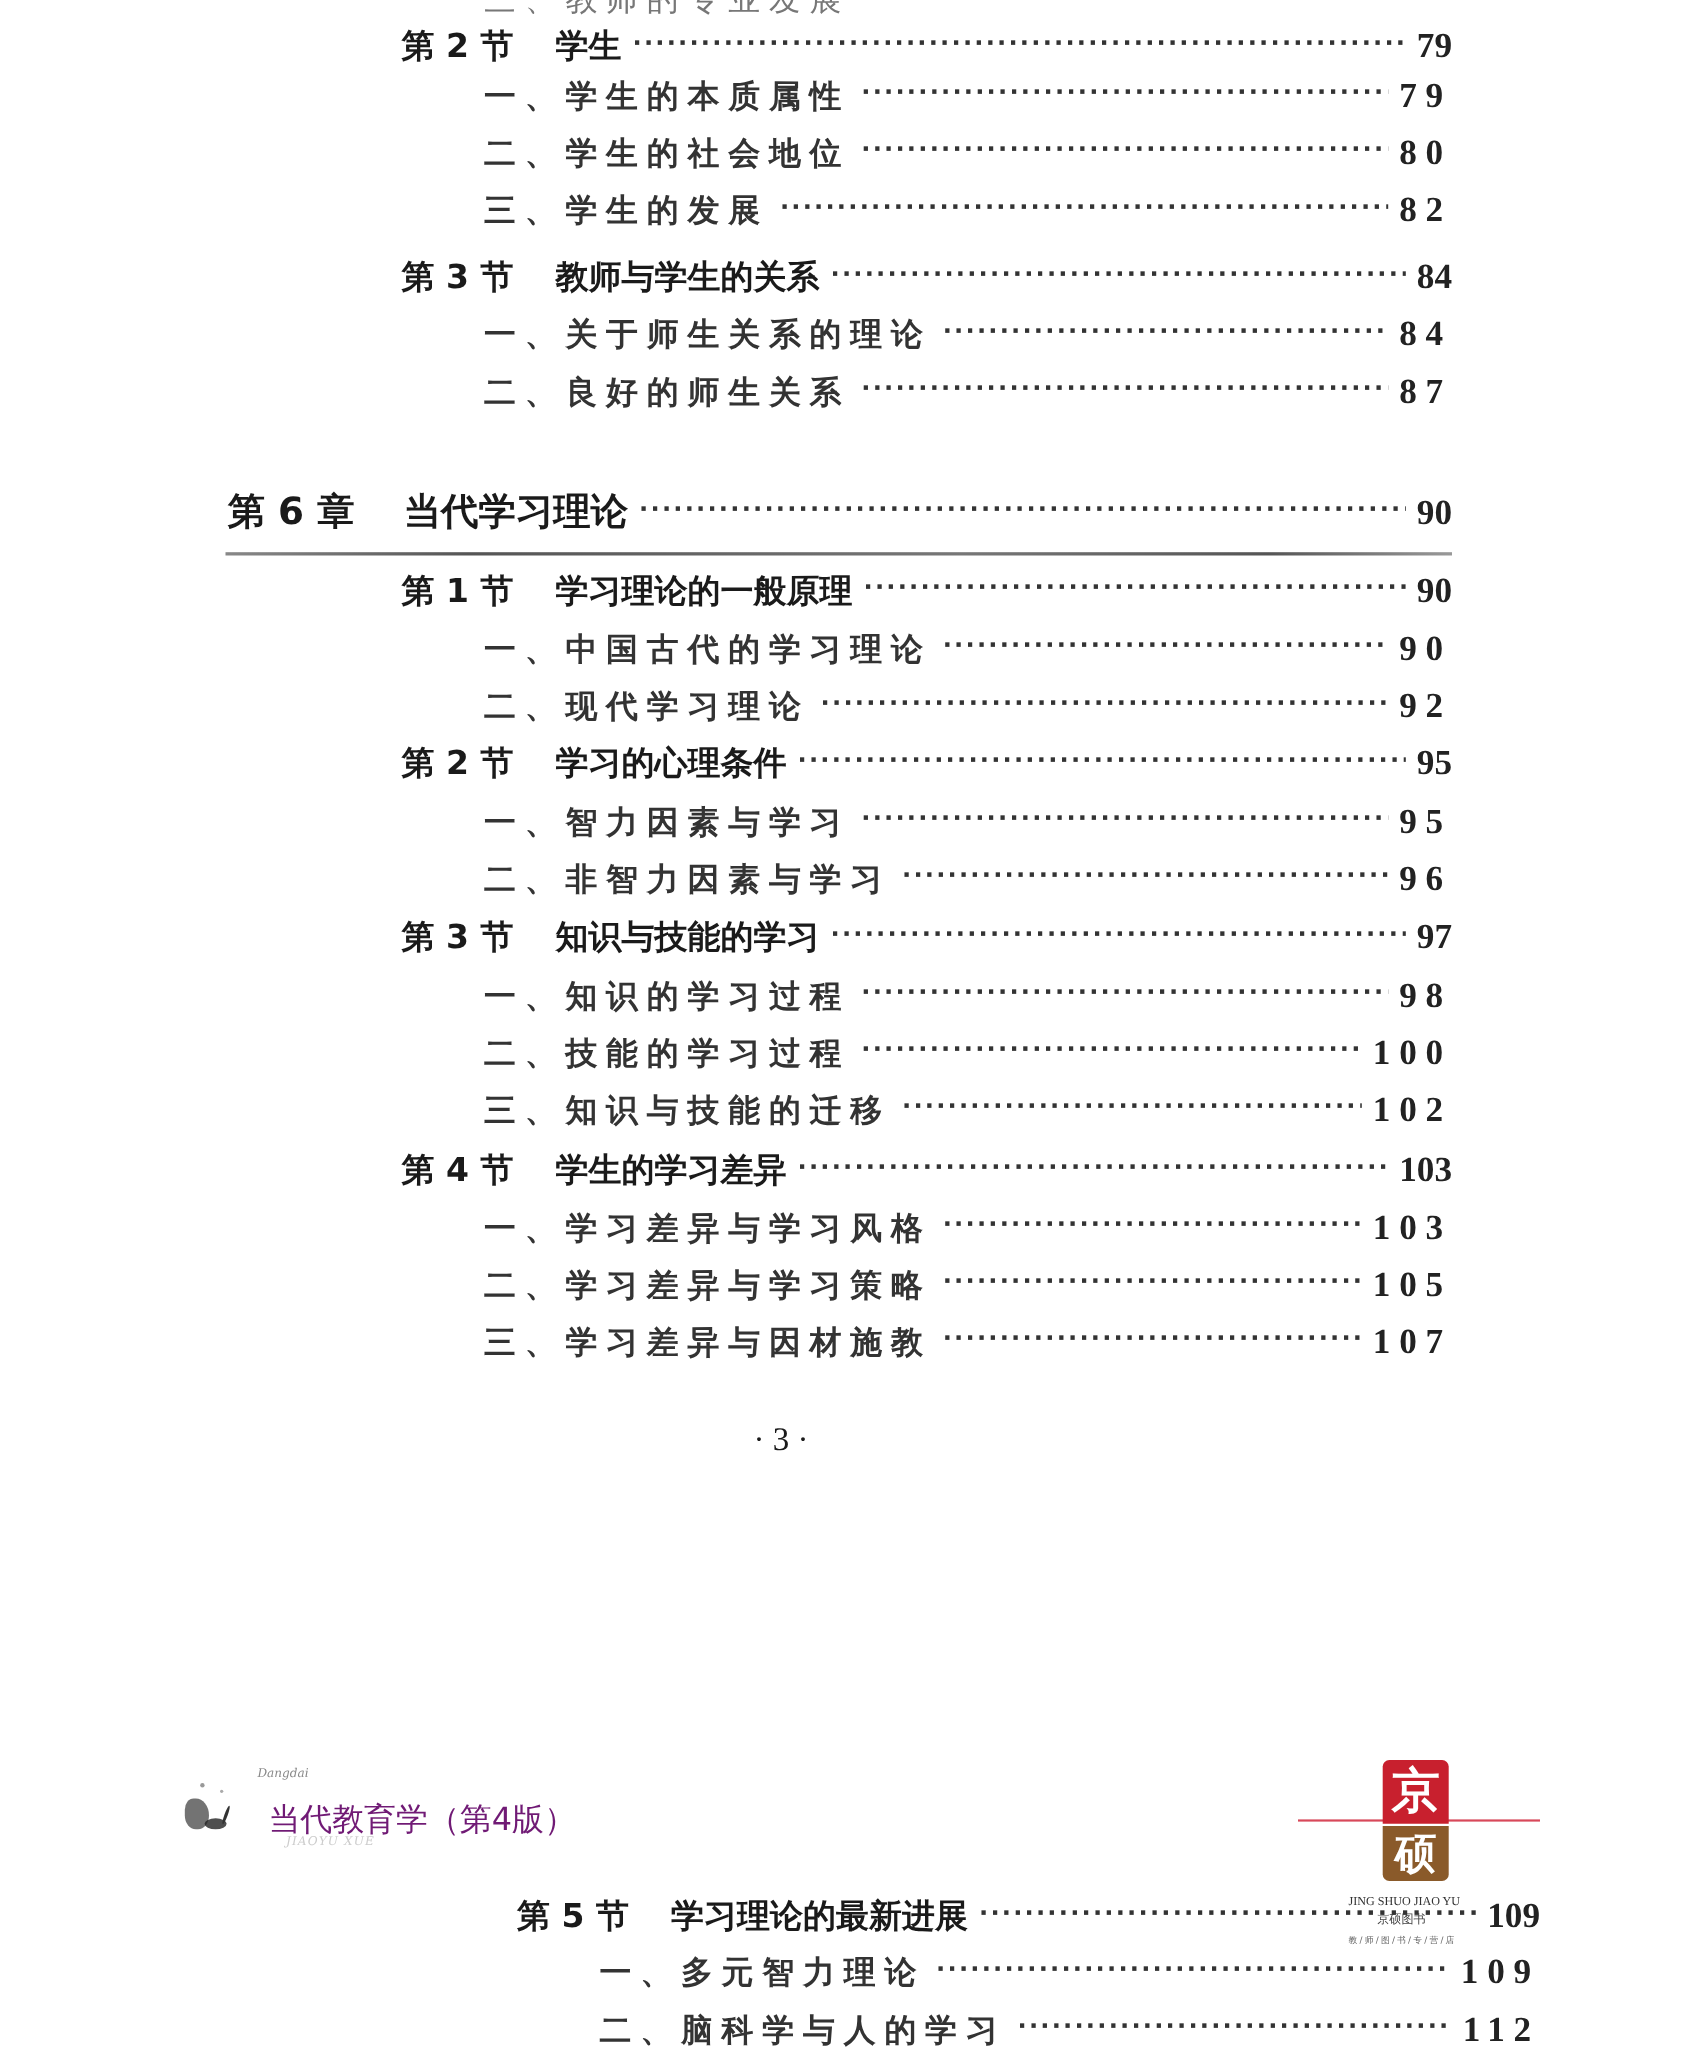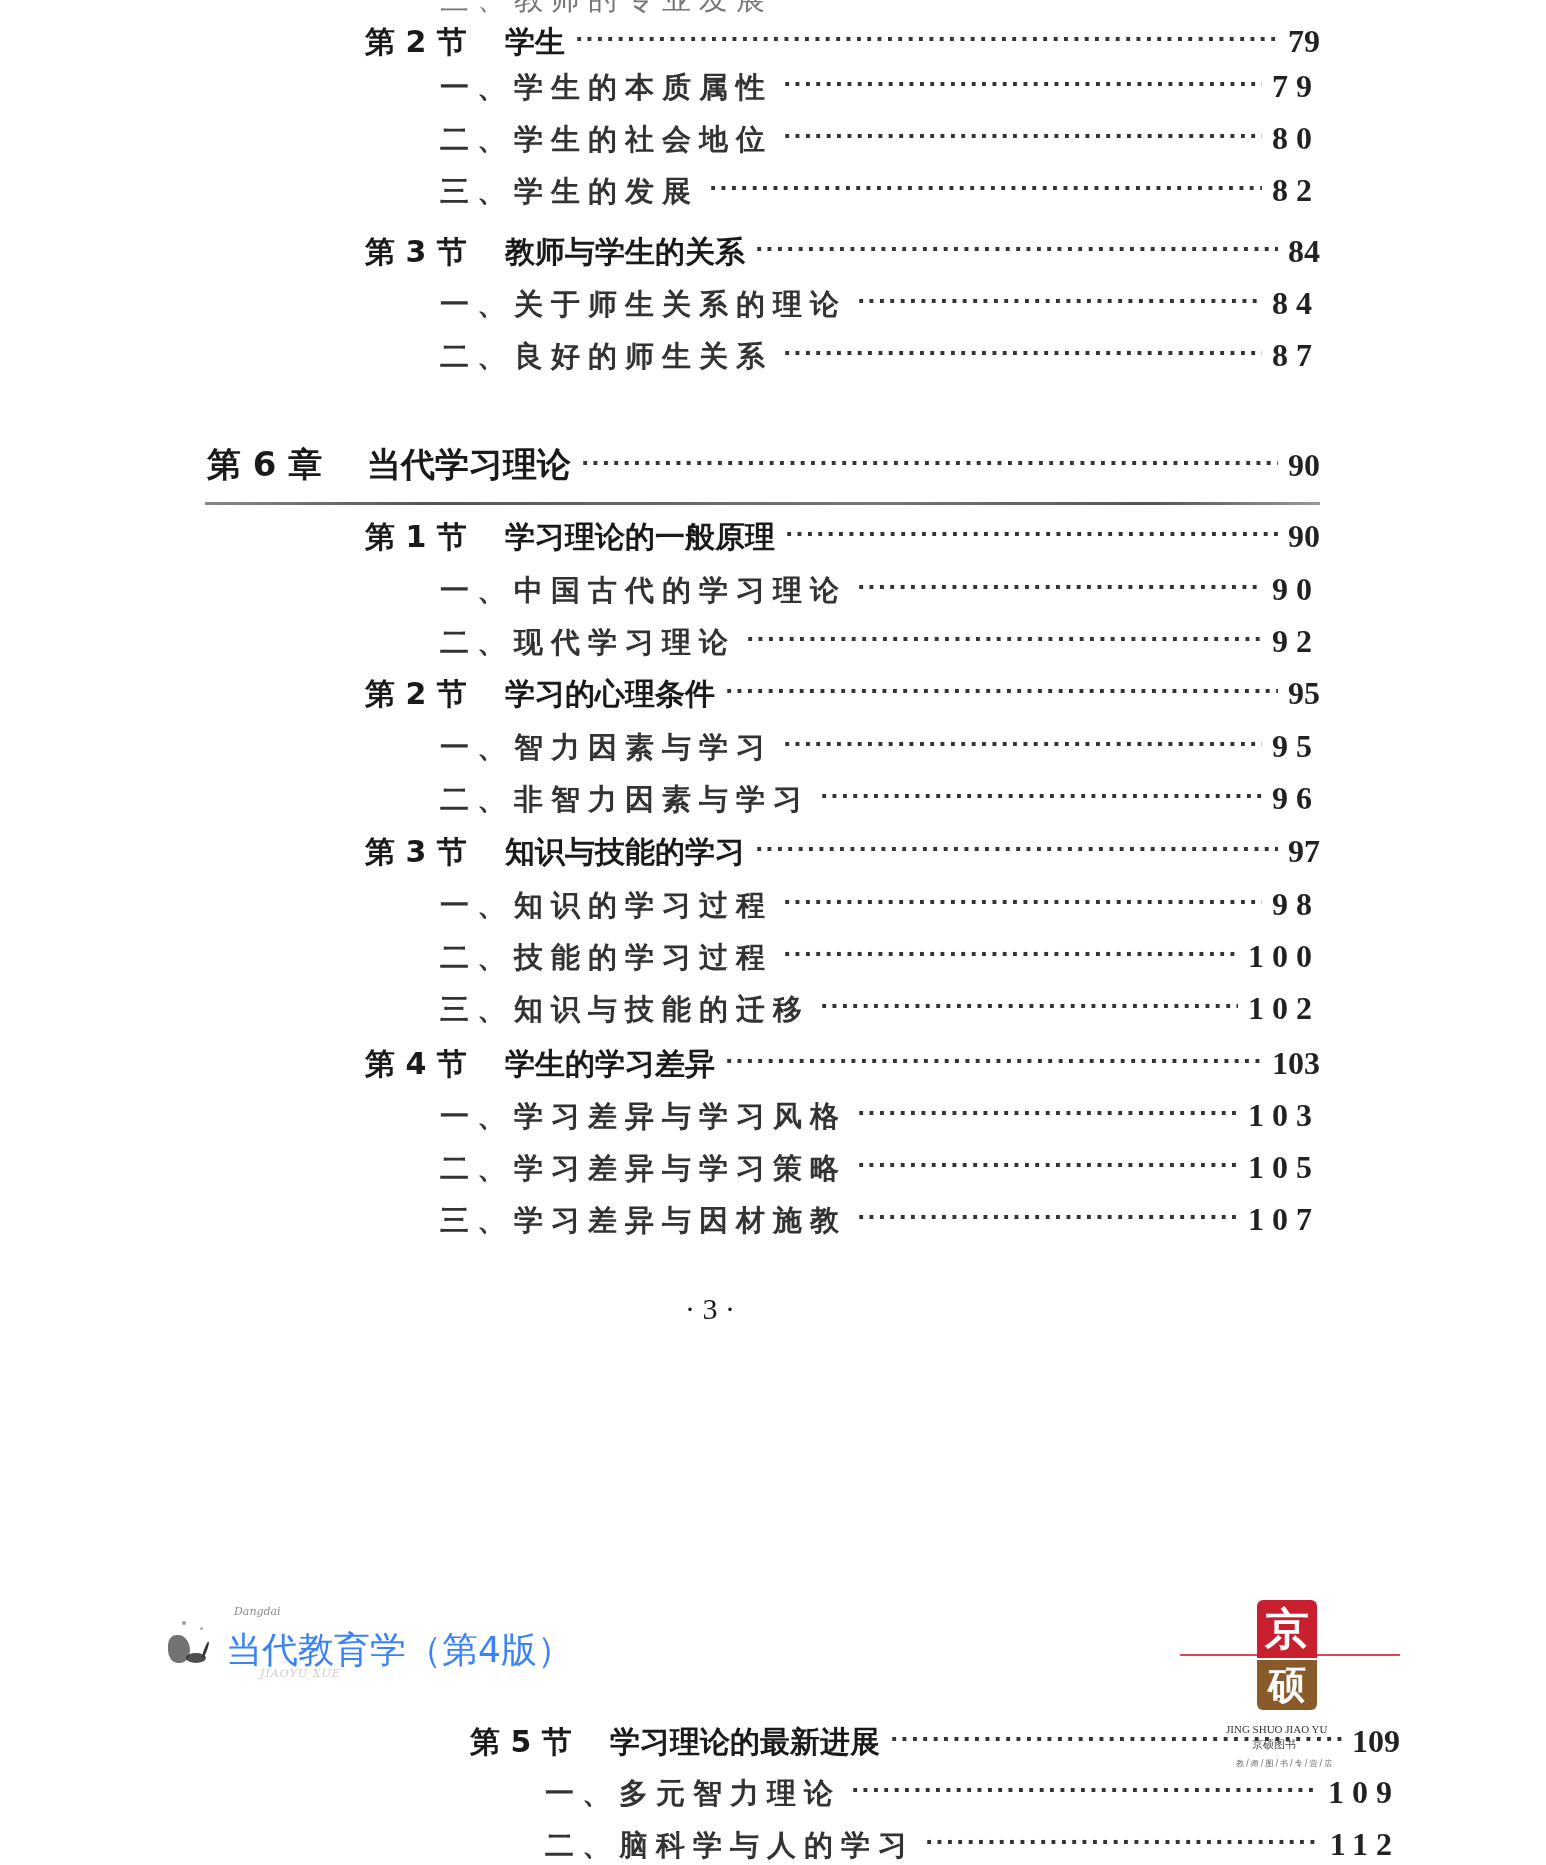--- a/index.html
+++ b/index.html
@@ -13,29 +13,29 @@
   .sub { left: 440px; width: 880px; font-family: "DejaVu Serif", serif; font-size: 29px; color: #333; letter-spacing: 8px; }
   .sub .lbl { letter-spacing: 8px; }
   .chap { left: 207px; width: 1113px; font-family: "DejaVu Sans", sans-serif; font-weight: bold; font-size: 34px; }
   .chap .num { width: 160px; display: inline-block; }
   .rule { position: absolute; left: 205px; width: 1115px; top: 502px; height: 3px; background: linear-gradient(90deg, #888 0%, #555 20%, #777 60%, #555 85%, #999 100%); }
   .pagenum { position: absolute; left: 685px; top: 1292px; font-family: "Liberation Serif", serif; font-size: 30px; }
   .cut { position: absolute; left: 440px; top: -20px; font-size: 29px; color: #777; letter-spacing: 8px; }
   .footer-title { position: absolute; left: 160px; top: 1615px; display: flex; align-items: flex-end; }
   .footer-title .swirl { width: 60px; height: 60px; position: relative; }
   .footer-title .swirl span { position: absolute; border-radius: 50%; }
-  .footer-title .txt { font-family: "DejaVu Sans", sans-serif; font-size: 36px; color: #3b82f6; margin-left: 6px; }
+  .footer-title .txt { font-family: "DejaVu Sans", sans-serif; font-size: 29px; color: #701a75; margin-left: 24px; }
   .footer-title .small { position: absolute; font-size: 11px; color: #888; font-style: italic; }
   .logo { position: absolute; left: 1180px; top: 1598px; width: 220px; height: 200px; }
   .logo .bar { position: absolute; left: 0; top: 56px; width: 220px; height: 2px; background: #d8485a; }
   .logo .red { position: absolute; left: 77px; top: 2px; width: 60px; height: 58px; background: #c8202e; border-radius: 6px 6px 0 0; color: #fff; font-family: "DejaVu Sans", sans-serif; font-weight: bold; font-size: 44px; text-align: center; line-height: 58px; }
   .logo .brown { position: absolute; left: 77px; top: 62px; width: 60px; height: 50px; background: #8a5a2a; border-radius: 0 0 6px 6px; color: #fff; font-family: "DejaVu Sans", sans-serif; font-weight: bold; font-size: 38px; text-align: center; line-height: 50px; }
   .logo .en { position: absolute; left: 46px; top: 125px; font-family: "Liberation Serif", serif; font-size: 11px; font-weight: normal; color: #333; }
   .logo .cn { position: absolute; left: 72px; top: 139px; font-family: "DejaVu Sans", sans-serif; font-size: 11px; color: #444; }
-  .logo .tag { position: absolute; left: 56px; top: 160px; font-family: "DejaVu Sans", sans-serif; font-size: 8px; color: #666; letter-spacing: 2px; }
+  .logo .tag { position: absolute; left: 46px; top: 160px; font-family: "DejaVu Sans", sans-serif; font-size: 8px; color: #666; letter-spacing: 2px; }
   .sec2 { left: 470px; width: 930px; }
   .sub2 { left: 545px; width: 855px; }
 </style>
 </head>
 <body>
 
 <div>
   <div class="cut">
     <span>三、教师的专业发展</span>
   </div>

